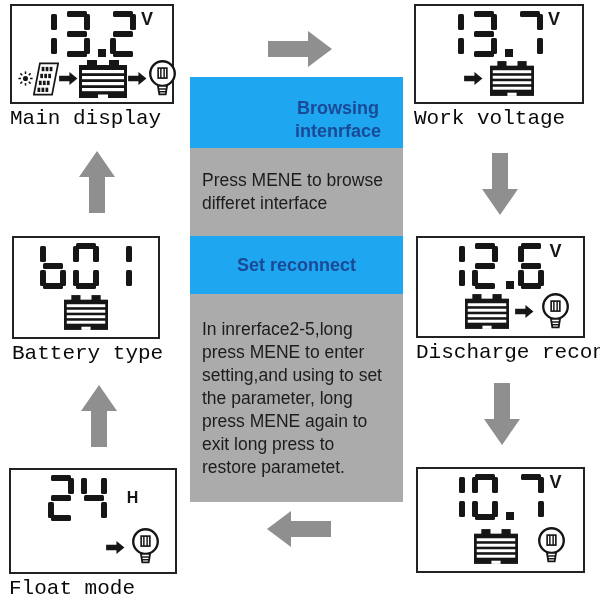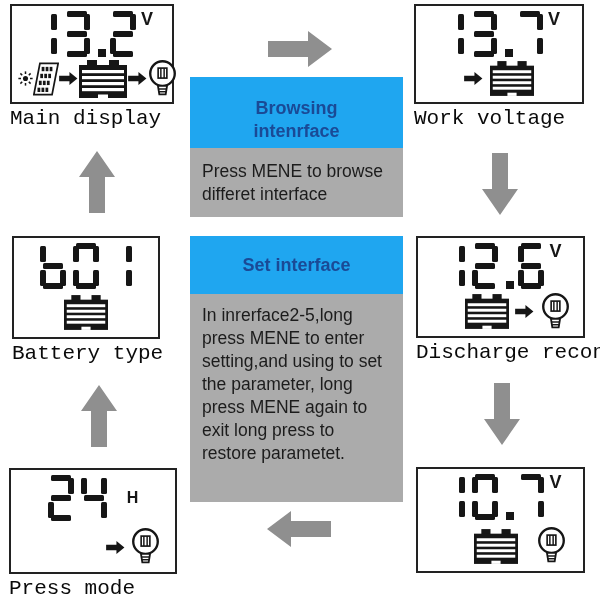--- a/index.html
+++ b/index.html
@@ -60,32 +60,32 @@
   .pos-tr .icon-row{justify-content:center;gap:7px;}
   .pos-ml .icon-row{justify-content:center;}
   .pos-mr .icon-row{justify-content:flex-end;gap:6px;padding-right:8px;}
   .pos-bl .icon-row{justify-content:flex-end;gap:5px;padding-right:10px;}
   .pos-br .icon-row{justify-content:space-between;padding-left:52px;padding-right:12px;}
 
   
   .cblock{position:absolute;left:190px;width:213px;box-sizing:border-box;}
   .cblue{background:var(--accent-blue);display:flex;align-items:center;justify-content:center;}
   .cgray{background:var(--panel-gray);}
-  .b1{top:77px;height:85px;}
+  .b1{top:77px;height:85px;justify-content:flex-end;}
   .b2{top:236px;height:58px;}
-  .g1{top:148px;height:69px;display:flex;align-items:center;}
+  .g1{top:148px;height:88px;display:flex;align-items:center;}
   .g2{top:294px;height:208px;}
   .ctitle{
     color:var(--heading-blue);font-size:18px;font-weight:700;text-align:center;
     line-height:1.25;max-width:130px;
   }
   .cbody{
     color:#1c1c1c;font-size:17.5px;line-height:23px;padding:0 12px;
   }
-  .g2 .cbody{padding-top:10px;}
+  .g2 .cbody{padding-top:24px;}
 
   
   .flow{position:absolute;}
   .flow svg{display:block;width:100%;height:100%;}
   .fa-top{left:268px;top:31px;width:64px;height:36px;}
   .fa-left1{left:79px;top:151px;width:36px;height:62px;}
   .fa-left2{left:81px;top:385px;width:36px;height:62px;}
   .fa-right1{left:482px;top:153px;width:36px;height:62px;}
   .fa-right2{left:484px;top:383px;width:36px;height:62px;}
   .fa-bottom{left:267px;top:511px;width:64px;height:36px;}
@@ -348,21 +348,21 @@
               <use href="#sym-arrow-right"></use>
             </svg>
           </span>
           <span class="icn-wrap">
             <svg class="icn-bulb">
               <use href="#sym-bulb"></use>
             </svg>
           </span>
         </div>
     </div>
-    <div class="panel-label">Press mode</div>
+    <div class="panel-label">Float mode</div>
   </div>
 
   <div class="panel pos-br">
     <div class="panel-box">
       <div class="digits-row">
         <span class="digits">
             <svg width="105" height="46" viewBox="0 0 105 46">
               <rect x="20" y="3" width="6" height="16" rx="1.5" fill="var(--ink)"></rect>
               <rect x="20" y="27" width="6" height="16" rx="1.5" fill="var(--ink)"></rect>
               <rect x="36" y="0" width="20" height="6" rx="1.5" fill="var(--ink)"></rect>
@@ -394,21 +394,21 @@
     </div>
   </div>
 
   <div class="cblock cblue b1">
     <div class="ctitle">Browsing intenrface</div>
   </div>
   <div class="cblock cgray g1">
     <div class="cbody">Press MENE to browse differet interface</div>
   </div>
   <div class="cblock cblue b2">
-    <div class="ctitle">Set interface</div>
+    <div class="ctitle">Set reconnect</div>
   </div>
   <div class="cblock cgray g2">
     <div class="cbody">In inrerface2-5,long press MENE to enter setting,and using to set the parameter, long press MENE again to exit long press to restore parametet.</div>
   </div>
 
   <div class="flow fa-top">
       <svg viewBox="0 0 64 36">
         <polygon points="0,10 40,10 40,0 64,18 40,36 40,26 0,26" fill="var(--arrow-gray)"></polygon>
       </svg>
     </div>

